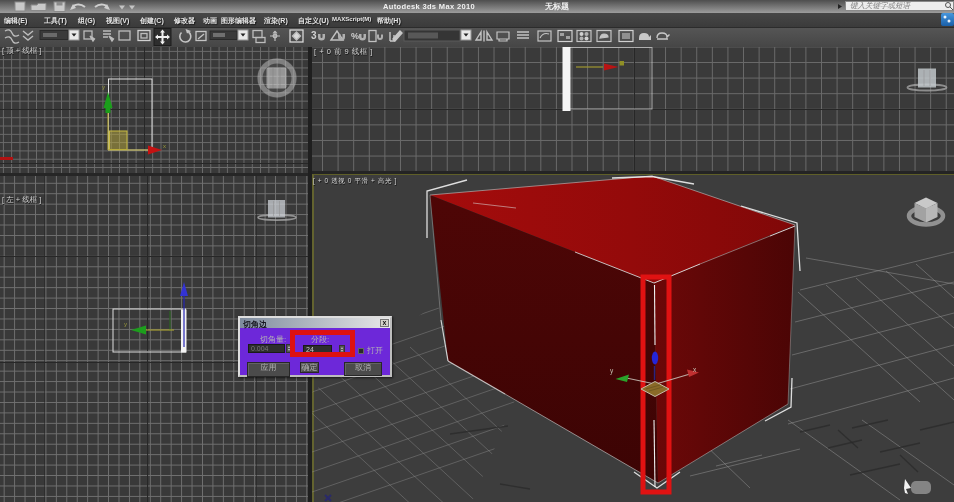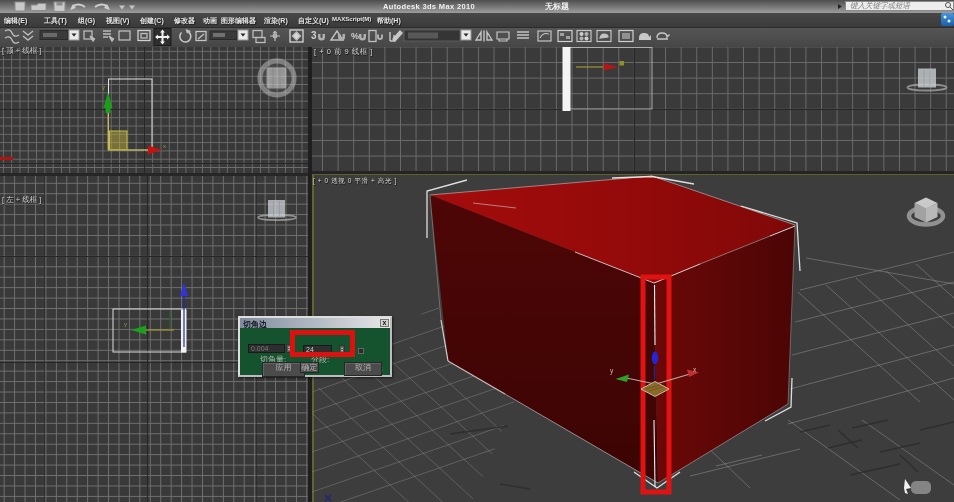--- a/index.html
+++ b/index.html
@@ -31,31 +31,31 @@
 #vpersp{left:312px;top:174px;width:642px;height:328px;background:#3d3d3d;
   border-top:1px solid #5f5f28;border-left:2px solid #63632f;box-sizing:border-box;}
 #hdivL{left:0;top:173px;width:308px;height:3px;background:#262626;}
 #vdiv{left:308px;top:47px;width:4px;height:455px;background:#1f1f1f;}
 #hdivR{left:312px;top:171px;width:642px;height:3px;background:#242424;}
 .major{position:absolute;background:#272727;}
 .vplabel{position:absolute;font-size:7.5px;font-weight:normal;color:#d6d6d6;white-space:nowrap;
   text-shadow:0.5px 0.5px 0 #111;}
 #ovl{left:0;top:47px;z-index:5;}
 
-#dlg{left:238px;top:316px;width:154px;height:61px;z-index:10;background:#14532d;
+#dlg{left:238px;top:316px;width:154px;height:61px;z-index:10;background:#6d28d9;
   border-top:2px solid #dedede;border-left:2px solid #dedede;
   border-right:2px solid #bdbdbd;border-bottom:2px solid #bdbdbd;
   box-sizing:border-box;box-shadow:1px 1px 2px rgba(0,0,0,0.6);}
 #dlgtitle{position:absolute;left:0;top:0;width:150px;height:10px;
   background:linear-gradient(to right,#7e8b9e,#e8e8e8);}
 #dlgtitle span{position:absolute;left:3px;top:0.5px;font-size:8px;font-weight:bold;color:#16161f;}
 #dlgclose{position:absolute;right:1px;top:1px;width:9px;height:8px;background:#d6d3cc;
   border:1px solid #777;box-sizing:border-box;font-size:7px;line-height:6px;text-align:center;
   color:#111;font-weight:bold;}
-.dlab{position:absolute;font-size:8px;color:#b4b4b4;white-space:nowrap;margin-top:20px;}
+.dlab{position:absolute;font-size:8px;color:#b4b4b4;white-space:nowrap;}
 .dfield{position:absolute;background:#2e2e2e;border:1px solid #1a1a1a;box-sizing:border-box;
   color:#7a7a7a;font-size:7px;line-height:7px;padding-left:2px;}
 .spin{position:absolute;width:6px;height:9px;background:#555;border:1px solid #333;
   box-sizing:border-box;}
 .spin:before{content:"";position:absolute;left:1px;top:1px;border-left:1.5px solid transparent;
   border-right:1.5px solid transparent;border-bottom:2.5px solid #ccc;}
 .spin:after{content:"";position:absolute;left:1px;bottom:1px;border-left:1.5px solid transparent;
   border-right:1.5px solid transparent;border-top:2.5px solid #ccc;}
 .dbtn{position:absolute;background:#4b4b4b;border:1px solid #272727;box-shadow:inset 1px 1px 0 #636363;
   box-sizing:border-box;color:#b2b2b2;font-size:8px;text-align:center;line-height:9px;}
@@ -401,17 +401,17 @@
       </div>
     <div id="dlgclose">x</div>
     <div class="dlab" style="left:20px;top:16px">切角量:</div>
     <div class="dlab" style="left:71px;top:16px">分段:</div>
     <div class="dfield" style="left:8px;top:26px;width:37px;height:9px">0.004</div>
     <div class="spin" style="left:46px;top:26px"></div>
     <div class="dfield" style="left:63px;top:27px;width:29px;height:9px;color:#ccc">24</div>
     <div class="spin" style="left:99px;top:27px"></div>
     <div id="chk"></div>
     <div class="dlab" style="left:127px;top:27px">打开</div>
-    <div class="dbtn" style="left:22px;top:44px;width:43px;height:15px">应用</div>
+    <div class="dbtn" style="left:7px;top:44px;width:43px;height:15px">应用</div>
     <div class="dbtn" style="left:60px;top:44px;width:19px;height:11px">确定</div>
     <div class="dbtn" style="left:104px;top:44px;width:38px;height:14px">取消</div>
     <div id="redbox"></div>
   </div>
 </div>
 </body></html>

